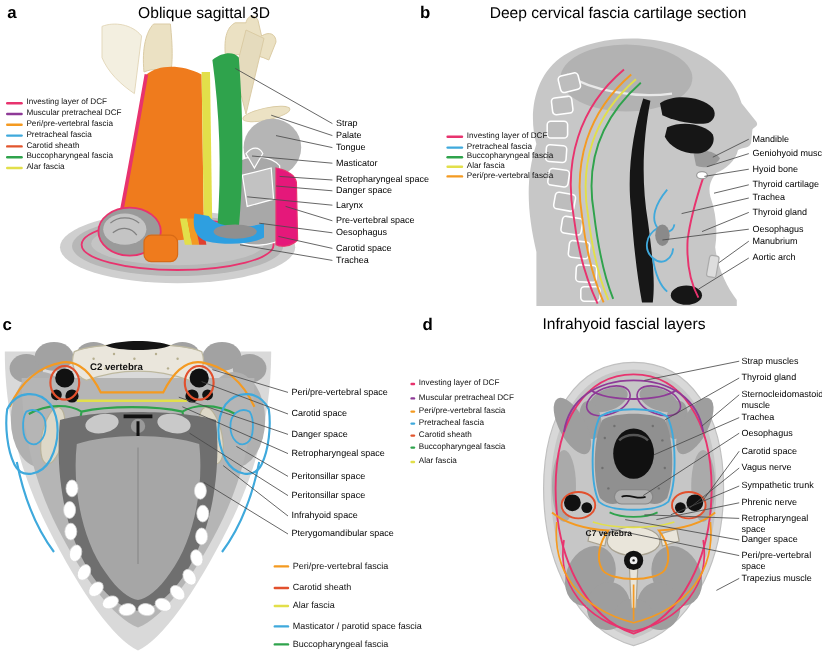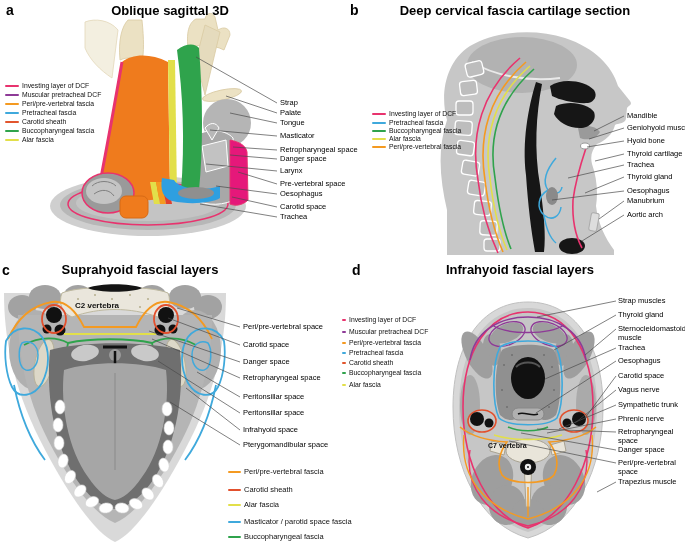--- a/index.html
+++ b/index.html
@@ -1,21 +1,21 @@
 <!DOCTYPE html>
 <html><head>
 <meta charset="utf-8">
 <style>
   html,body{margin:0;padding:0;}
   body{width:685px;height:548px;position:relative;background:#fff;
        font-family:"Liberation Sans",sans-serif;overflow:hidden;}
   .panel{position:absolute;}
   .panel svg{position:absolute;left:0;top:0;}
   .panel-letter{position:absolute;font-weight:bold;font-size:14px;color:#000;}
-  .panel-title{position:absolute;font-weight:bold;font-size:13px;color:#000;text-align:center;white-space:nowrap;}
+  .panel-title{position:absolute;font-weight:normal;font-size:13px;color:#000;text-align:center;white-space:nowrap;}
   .lbl{position:absolute;font-size:7.5px;line-height:8.5px;color:#000;white-space:nowrap;}
   .lbl.wrap{white-space:normal;width:64px;}
   .leg{position:absolute;display:flex;align-items:center;gap:3px;font-size:6.8px;line-height:8px;color:#111;white-space:nowrap;}
   .leg.lg{font-size:7.5px;}
   .sw{display:inline-block;width:14px;height:2.2px;border-radius:2px;flex:0 0 auto;}
   .sw.sm{width:4px;height:2px;}
   .sw.c{width:13px;height:2.6px;}
   .inner-lbl{position:absolute;font-weight:bold;color:#111;}
   #panel-a{left:0;top:0;width:342px;height:255px;}
   #panel-b{left:342px;top:0;width:343px;height:255px;}
@@ -319,21 +319,20 @@
         <line x1="240" y1="90" x2="168" y2="63"></line>
       <line x1="240" y1="107" x2="149" y2="76"></line>
         <line x1="240" y1="123" x2="152" y2="84"></line>
       <line x1="240" y1="142" x2="197" y2="117"></line>
         <line x1="240" y1="158" x2="158" y2="106"></line>
       <line x1="240" y1="175" x2="186" y2="133"></line>
         <line x1="240" y1="190" x2="170" y2="147"></line>
     </g>
   </svg>
   <div class="panel-letter" style="left:2px;top:7px">c</div>
-  <div class="panel-title" style="left:30px;top:7px;width:220px">Suprahyoid fascial layers</div>
   <div class="inner-lbl" style="left:75px;top:46px;width:80px;font-size:8px">C2 vertebra</div>
   <div class="lbl" style="left:243px;top:68px">Peri/pre-vertebral space</div>
   <div class="lbl" style="left:243px;top:86px">Carotid space</div>
   <div class="lbl" style="left:243px;top:103px">Danger space</div>
   <div class="lbl" style="left:243px;top:119px">Retropharyngeal space</div>
   <div class="lbl" style="left:243px;top:138px">Peritonsillar space</div>
   <div class="lbl" style="left:243px;top:154px">Peritonsillar space</div>
   <div class="lbl" style="left:243px;top:171px">Infrahyoid space</div>
   <div class="lbl" style="left:243px;top:186px">Pterygomandibular space</div>
   <div class="leg lg" style="left:228px;top:213px">

